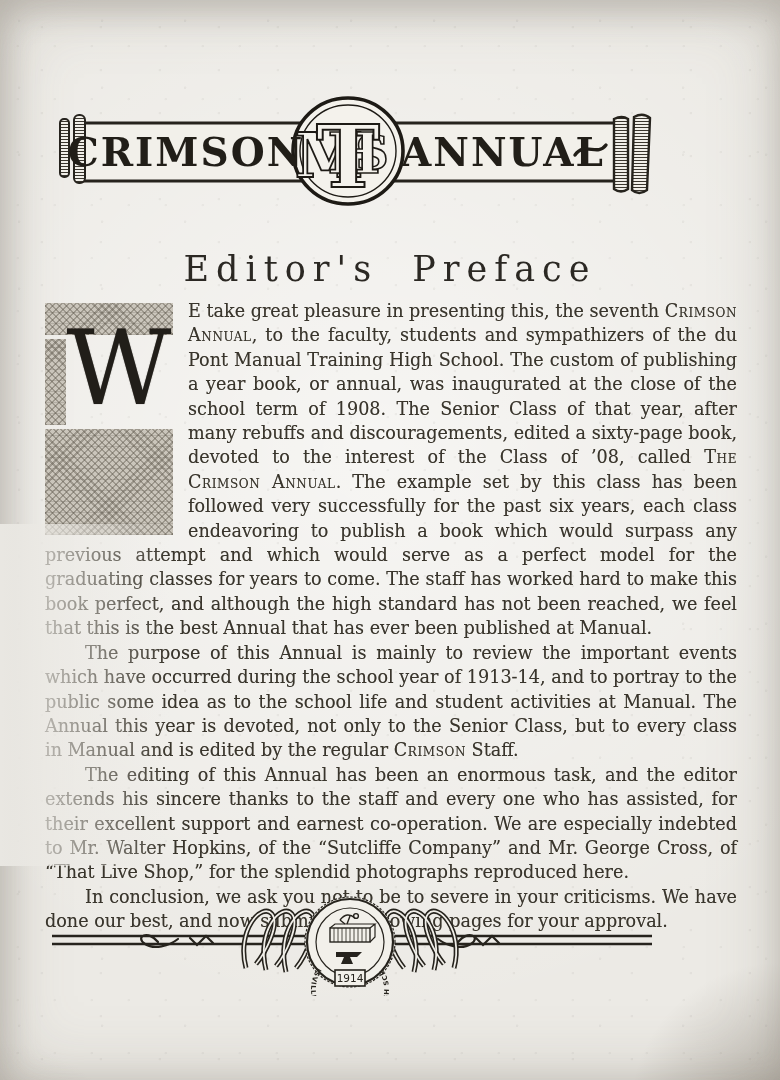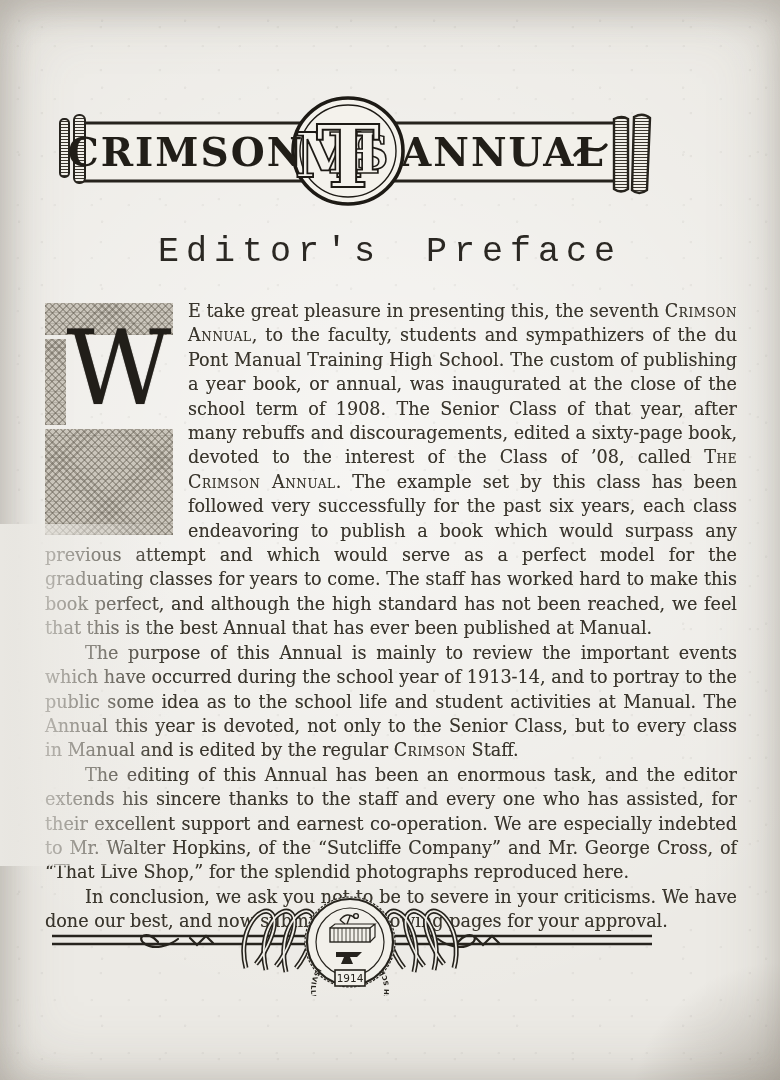--- a/index.html
+++ b/index.html
@@ -13,22 +13,22 @@
       radial-gradient(circle at 23% 31%, rgba(70,65,58,0.06) 0 1px, transparent 1.6px),
       radial-gradient(circle at 71% 63%, rgba(70,65,58,0.06) 0 1px, transparent 1.6px),
       radial-gradient(circle at 48% 87%, rgba(70,65,58,0.05) 0 1px, transparent 1.5px),
       radial-gradient(ellipse 120% 85% at 48% 42%, rgba(255,255,255,0.55), rgba(255,255,255,0) 62%);
     background-size:auto,auto,83px 67px,59px 43px,37px 53px,auto;
     box-shadow:inset 0 0 70px rgba(118,110,98,0.28), inset 0 14px 30px rgba(118,110,98,0.20), inset 14px 0 30px rgba(118,110,98,0.12);
   }
   svg text{user-select:none;}
   .banner-svg{position:absolute;left:48px;top:93px;}
   .page-title{
-    position:absolute;top:232px;left:0;width:100%;text-align:center;
-    font-size:35px;letter-spacing:7px;word-spacing:16px;color:#2b2823;font-family:Liberation Mono, monospace;
+    position:absolute;top:249px;left:0;width:100%;text-align:center;
+    font-size:35px;letter-spacing:7px;word-spacing:16px;color:#2b2823;
   }
   .body-block{
     position:absolute;left:45px;top:299px;width:692px;
     color:#39352c;font-size:17.6px;line-height:24.4px;text-align:justify;
     text-shadow:0 0 0.5px rgba(57,53,44,0.45);
   }
   .dropcap-block{float:left;width:128px;height:232px;margin:4px 15px 2px 0;position:relative;}
   .weave{
     background-color:#cac5bb;
     background-image:

